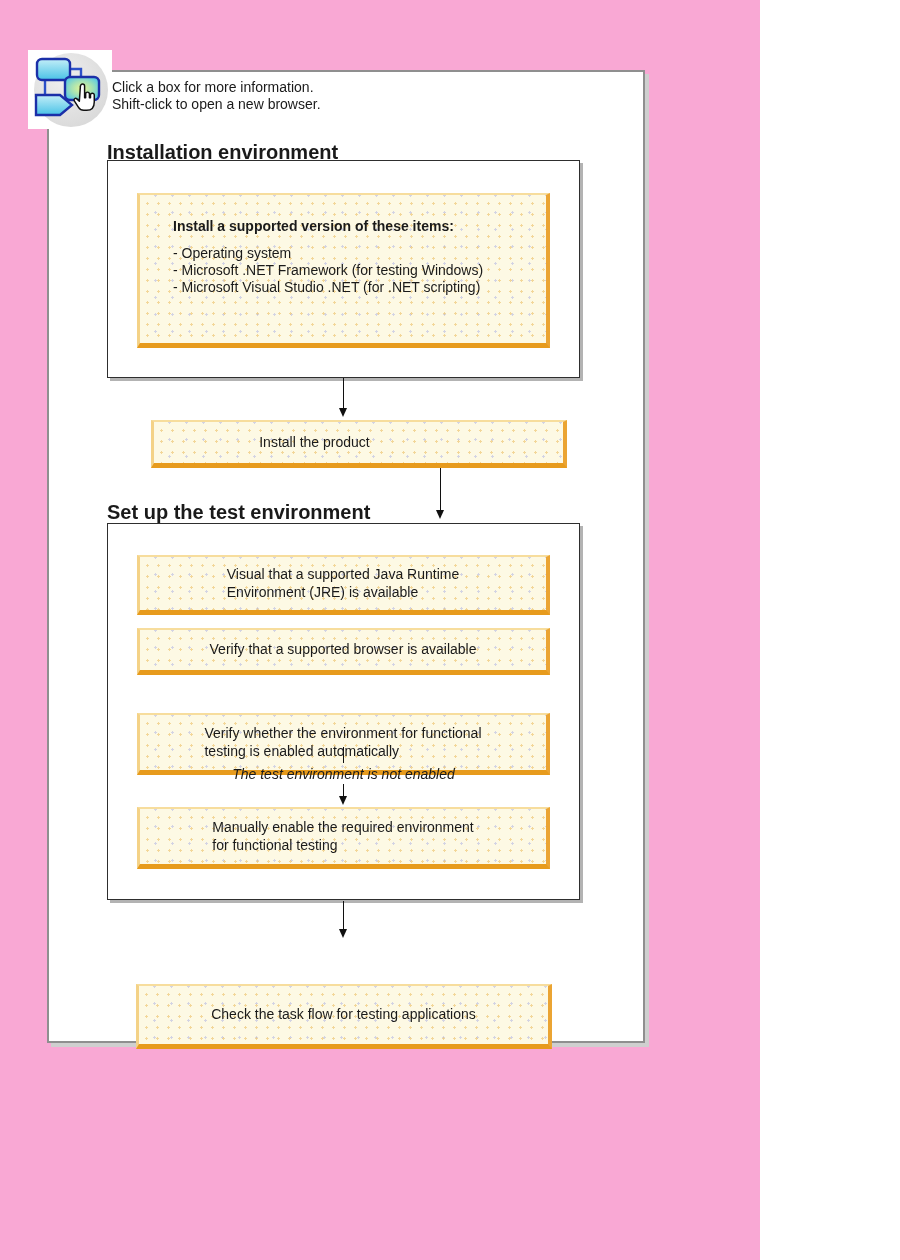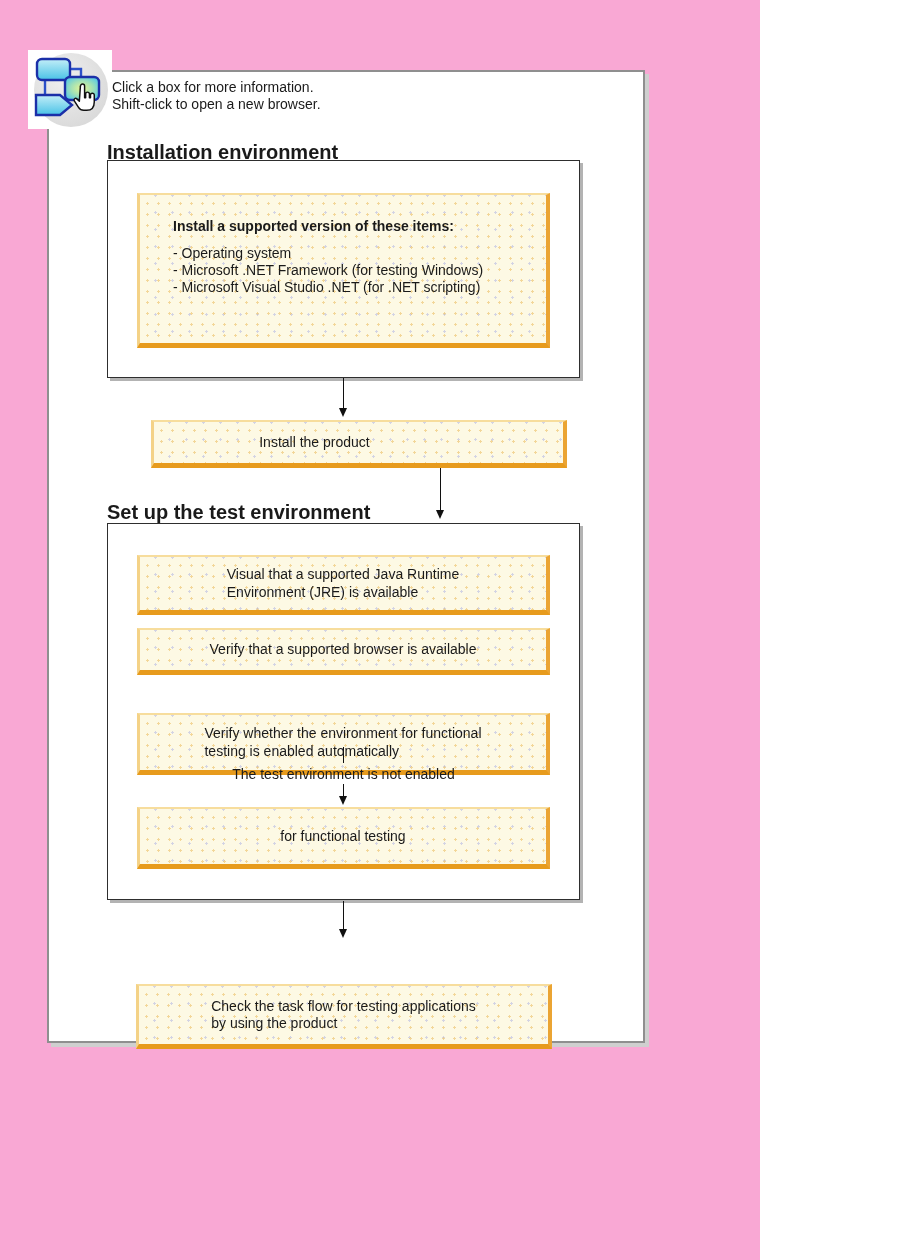--- a/index.html
+++ b/index.html
@@ -111,21 +111,21 @@
   
   #a3-line-a { left:343px; top:747px; height:16px; }
   #a3-line-b { left:343px; top:784px; height:14px; }
   #a3-head   { left:339px; top:796px; }
   
   #a4-line { left:343px; top:901px; height:29px; }
   #a4-head { left:339px; top:929px; }
 
   .connector-label {
     position:absolute; left:137px; top:766px; width:413px;
-    text-align:center; font-size:14px;
+    text-align:center; font-size:14px;font-style:italic;
   }
 </style>
 </head>
 <body>
 
 <div id="canvas">
 
   <div class="main-frame"></div>
 
   <div class="legend-icon">
@@ -206,27 +206,27 @@
     </div>
   </div>
 
   <div class="vline" id="a3-line-a"></div>
   <div class="connector-label">The test environment is not enabled</div>
   <div class="vline" id="a3-line-b"></div>
   <div class="ahead" id="a3-head"></div>
 
   <div class="task-box centered" id="box-manual">
     <div>
+      <div>Manually enable the required environment</div>
       <div>for functional testing</div>
     </div>
   </div>
 
   <div class="vline" id="a4-line"></div>
   <div class="ahead" id="a4-head"></div>
 
   <div class="task-box centered" id="box-check">
     <div>
       <div>Check the task flow for testing applications</div>
-      <div>by using the product</div>
     </div>
   </div>
 
 </div>
 
 </body></html>

